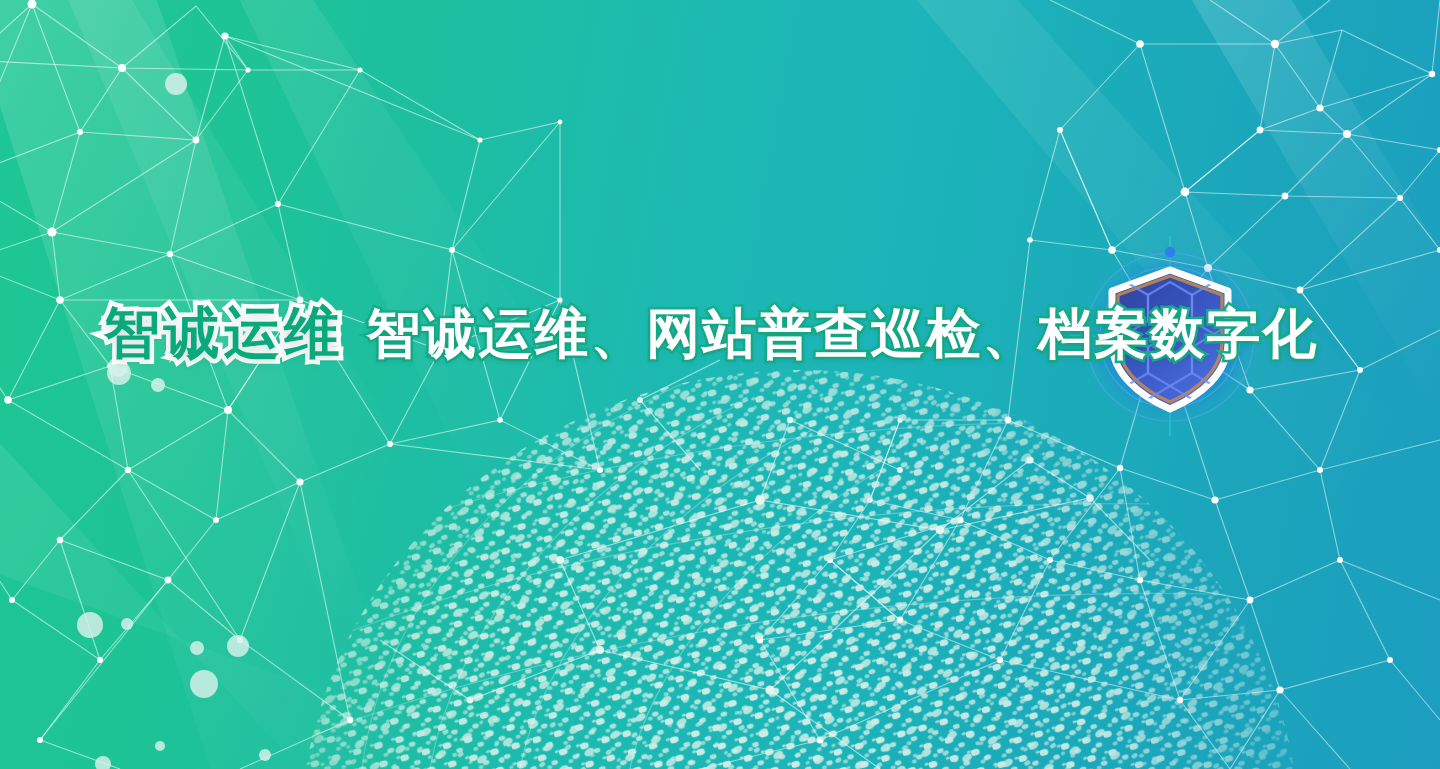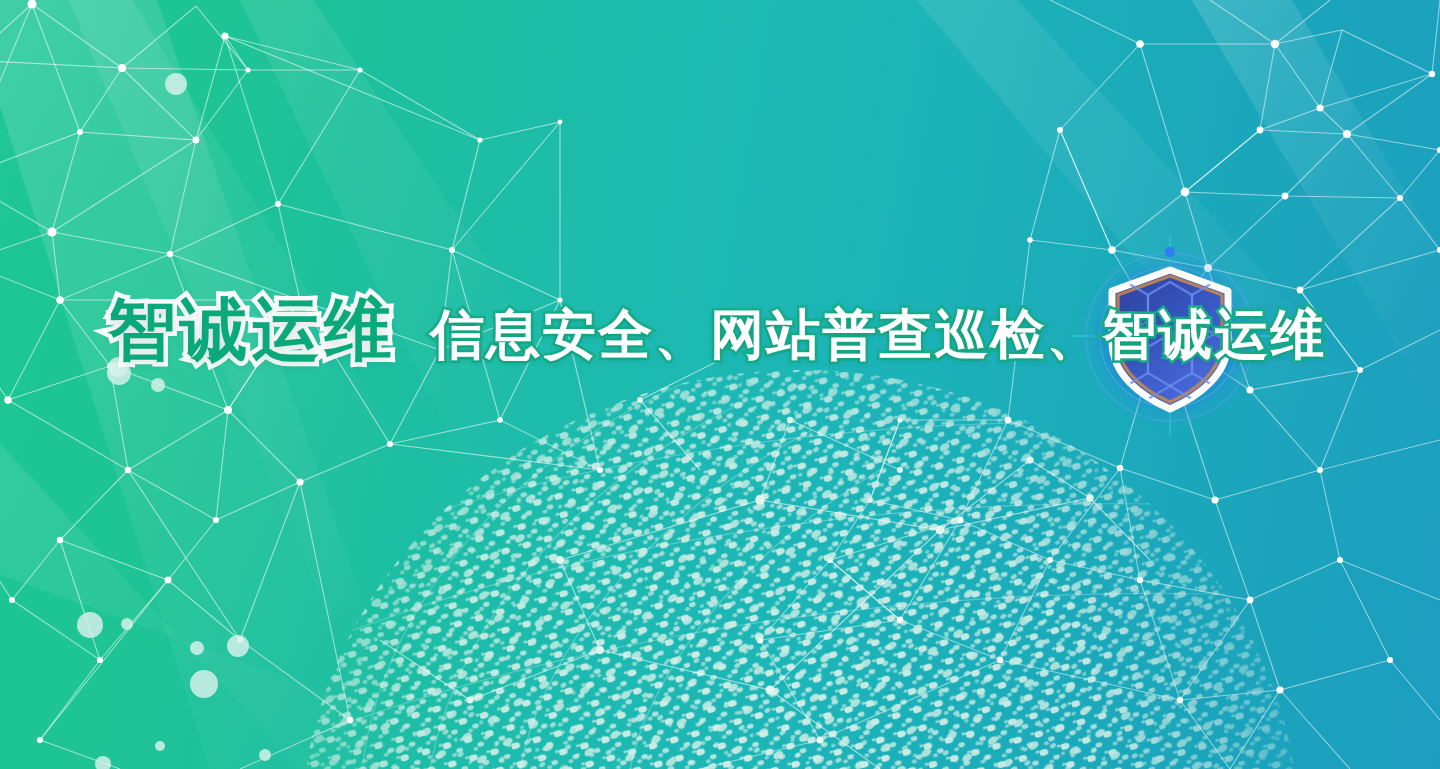--- a/index.html
+++ b/index.html
@@ -42,22 +42,22 @@
   .text-block {
     position: absolute;
     left: 0;
     right: 0;
     top: 282px;
     text-align: center;
     z-index: 40;
   }
 
   .main-title {
-    margin: 12px;
-    font-size: 68px;
+    margin: 0;
+    font-size: 56px;
     line-height: 1.04;
     font-weight: bold;
     letter-spacing: 4px;
     color: #0aa97c;
     -webkit-text-stroke: 9px #ffffff;
     paint-order: stroke fill;
     text-shadow:
       0 0 1px rgba(255,255,255,.9),
       0 3px 10px rgba(0, 70, 60, .18);
     display: inline-block;
@@ -422,16 +422,16 @@
         <polygon points="100,98 122,111 122,137 100,150 78,137 78,111"></polygon>
         <polygon points="144,98 166,111 166,137 144,150 122,137 122,111"></polygon>
         <polygon points="56,98 78,111 78,137 56,150 34,137 34,111"></polygon>
         <polygon points="100,150 122,163 122,189 100,202 78,189 78,163"></polygon>
       </g>
     </svg>
   </div>
 
   <div class="text-block">
     <h1 class="main-title">智诚运维</h1>
-    <p class="sub-title">信息安全、网站普查巡检、智诚运维</p>
+    <p class="sub-title">智诚运维、网站普查巡检、档案数字化</p>
   </div>
 
 </div>
 
 </body></html>

